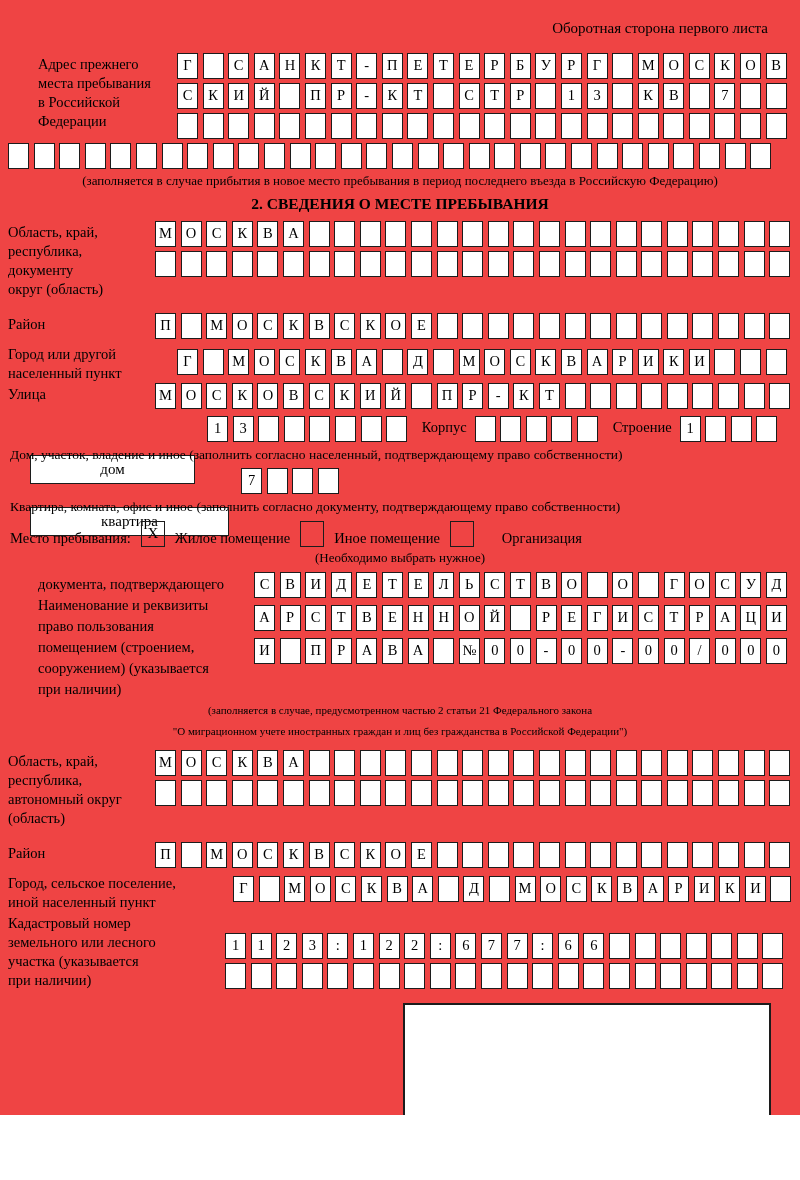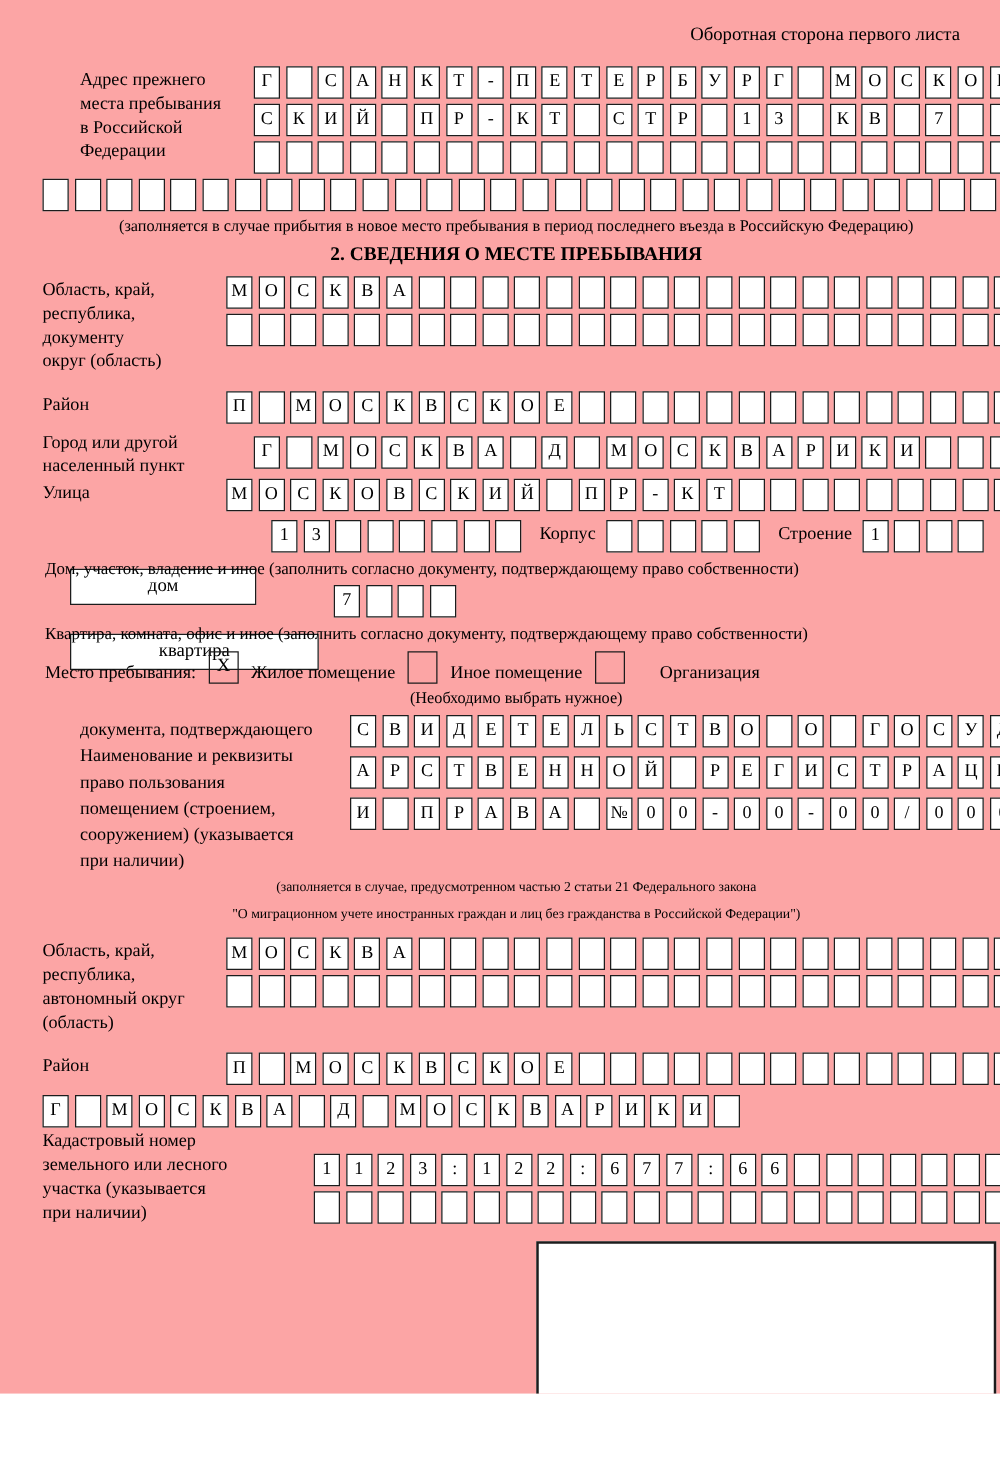--- a/index.html
+++ b/index.html
@@ -1,21 +1,21 @@
 <!DOCTYPE html>
 <html><head>
 <meta charset="utf-8">
 <style>
   * { box-sizing: border-box; }
   html,body { margin:0; padding:0; background:#fff; }
   .form {
     position:relative; width:800px; height:1115px; margin:0;
-    background:#fca5a5; color:#000;
+    background:#ef4444; color:#000;
     font-family:"Liberation Serif", serif;
-    font-size:14.5px; overflow:hidden;padding-left:26px;
+    font-size:14.5px; overflow:hidden;
   }
   .inner { padding:0 8px; }
   .page-header { text-align:right; padding:20px 32px 0 0; font-size:15px; }
 
   
   .boxrow { white-space:nowrap; height:26px; margin-bottom:4px; line-height:0; }
   .box {
     display:inline-block; width:21px; height:26px;
     border:1.6px solid #1c1c1c; margin-right:4.6px;
     text-align:center; font-size:14.5px; line-height:23px;
@@ -121,21 +121,21 @@
     </div>
 
     <div class="hline">
       <div class="widebox wb-dom">дом</div>
       <div class="boxrow"><span class="box">1</span><span class="box">3</span><span class="box"></span><span class="box"></span><span class="box"></span><span class="box"></span><span class="box"></span><span class="box"></span></div>
       <div class="inline-label">Корпус</div>
       <div class="boxrow"><span class="box"></span><span class="box"></span><span class="box"></span><span class="box"></span><span class="box"></span></div>
       <div class="inline-label">Строение</div>
       <div class="boxrow"><span class="box">1</span><span class="box"></span><span class="box"></span><span class="box"></span></div>
     </div>
-    <div class="smallnote">Дом, участок, владение и иное (заполнить согласно документу, подтверждающему право собственности)</div>
+    <div class="smallnote">Дом, участок, владение и иное (заполнить согласно населенный, подтверждающему право собственности)</div>
 
     <div class="hline">
       <div class="widebox wb-kv">квартира</div>
       <div class="boxrow"><span class="box">7</span><span class="box"></span><span class="box"></span><span class="box"></span></div>
     </div>
     <div class="smallnote">Квартира, комната, офис и иное (заполнить согласно документу, подтверждающему право собственности)</div>
 
     <div class="stayline">
       <span class="stay-label">Место пребывания:</span>
       <span class="checkbox">X</span>
@@ -180,20 +180,24 @@
         <div class="boxrow" style="margin-bottom:0;"><span class="box"></span><span class="box"></span><span class="box"></span><span class="box"></span><span class="box"></span><span class="box"></span><span class="box"></span><span class="box"></span><span class="box"></span><span class="box"></span><span class="box"></span><span class="box"></span><span class="box"></span><span class="box"></span><span class="box"></span><span class="box"></span><span class="box"></span><span class="box"></span><span class="box"></span><span class="box"></span><span class="box"></span><span class="box"></span><span class="box"></span><span class="box"></span><span class="box"></span></div>
       </div>
     </div>
 
     <div class="rowflex" style="margin-top:14px;">
       <div class="labelcol lw147">Район</div>
       <div class="boxrow"><span class="box">П</span><span class="box"></span><span class="box">М</span><span class="box">О</span><span class="box">С</span><span class="box">К</span><span class="box">В</span><span class="box">С</span><span class="box">К</span><span class="box">О</span><span class="box">Е</span><span class="box"></span><span class="box"></span><span class="box"></span><span class="box"></span><span class="box"></span><span class="box"></span><span class="box"></span><span class="box"></span><span class="box"></span><span class="box"></span><span class="box"></span><span class="box"></span><span class="box"></span><span class="box"></span></div>
     </div>
 
     <div class="rowflex">
+      <div class="labelcol lw225">
+        <div>Город, сельское поселение,</div>
+        <div>иной населенный пункт</div>
+      </div>
       <div class="boxrow" style="padding-top:4px;"><span class="box">Г</span><span class="box"></span><span class="box">М</span><span class="box">О</span><span class="box">С</span><span class="box">К</span><span class="box">В</span><span class="box">А</span><span class="box"></span><span class="box">Д</span><span class="box"></span><span class="box">М</span><span class="box">О</span><span class="box">С</span><span class="box">К</span><span class="box">В</span><span class="box">А</span><span class="box">Р</span><span class="box">И</span><span class="box">К</span><span class="box">И</span><span class="box"></span></div>
     </div>
 
     <div class="rowflex">
       <div class="labelcol lw217">
         <div>Кадастровый номер</div>
         <div>земельного или лесного</div>
         <div>участка (указывается</div>
         <div>при наличии)</div>
       </div>

